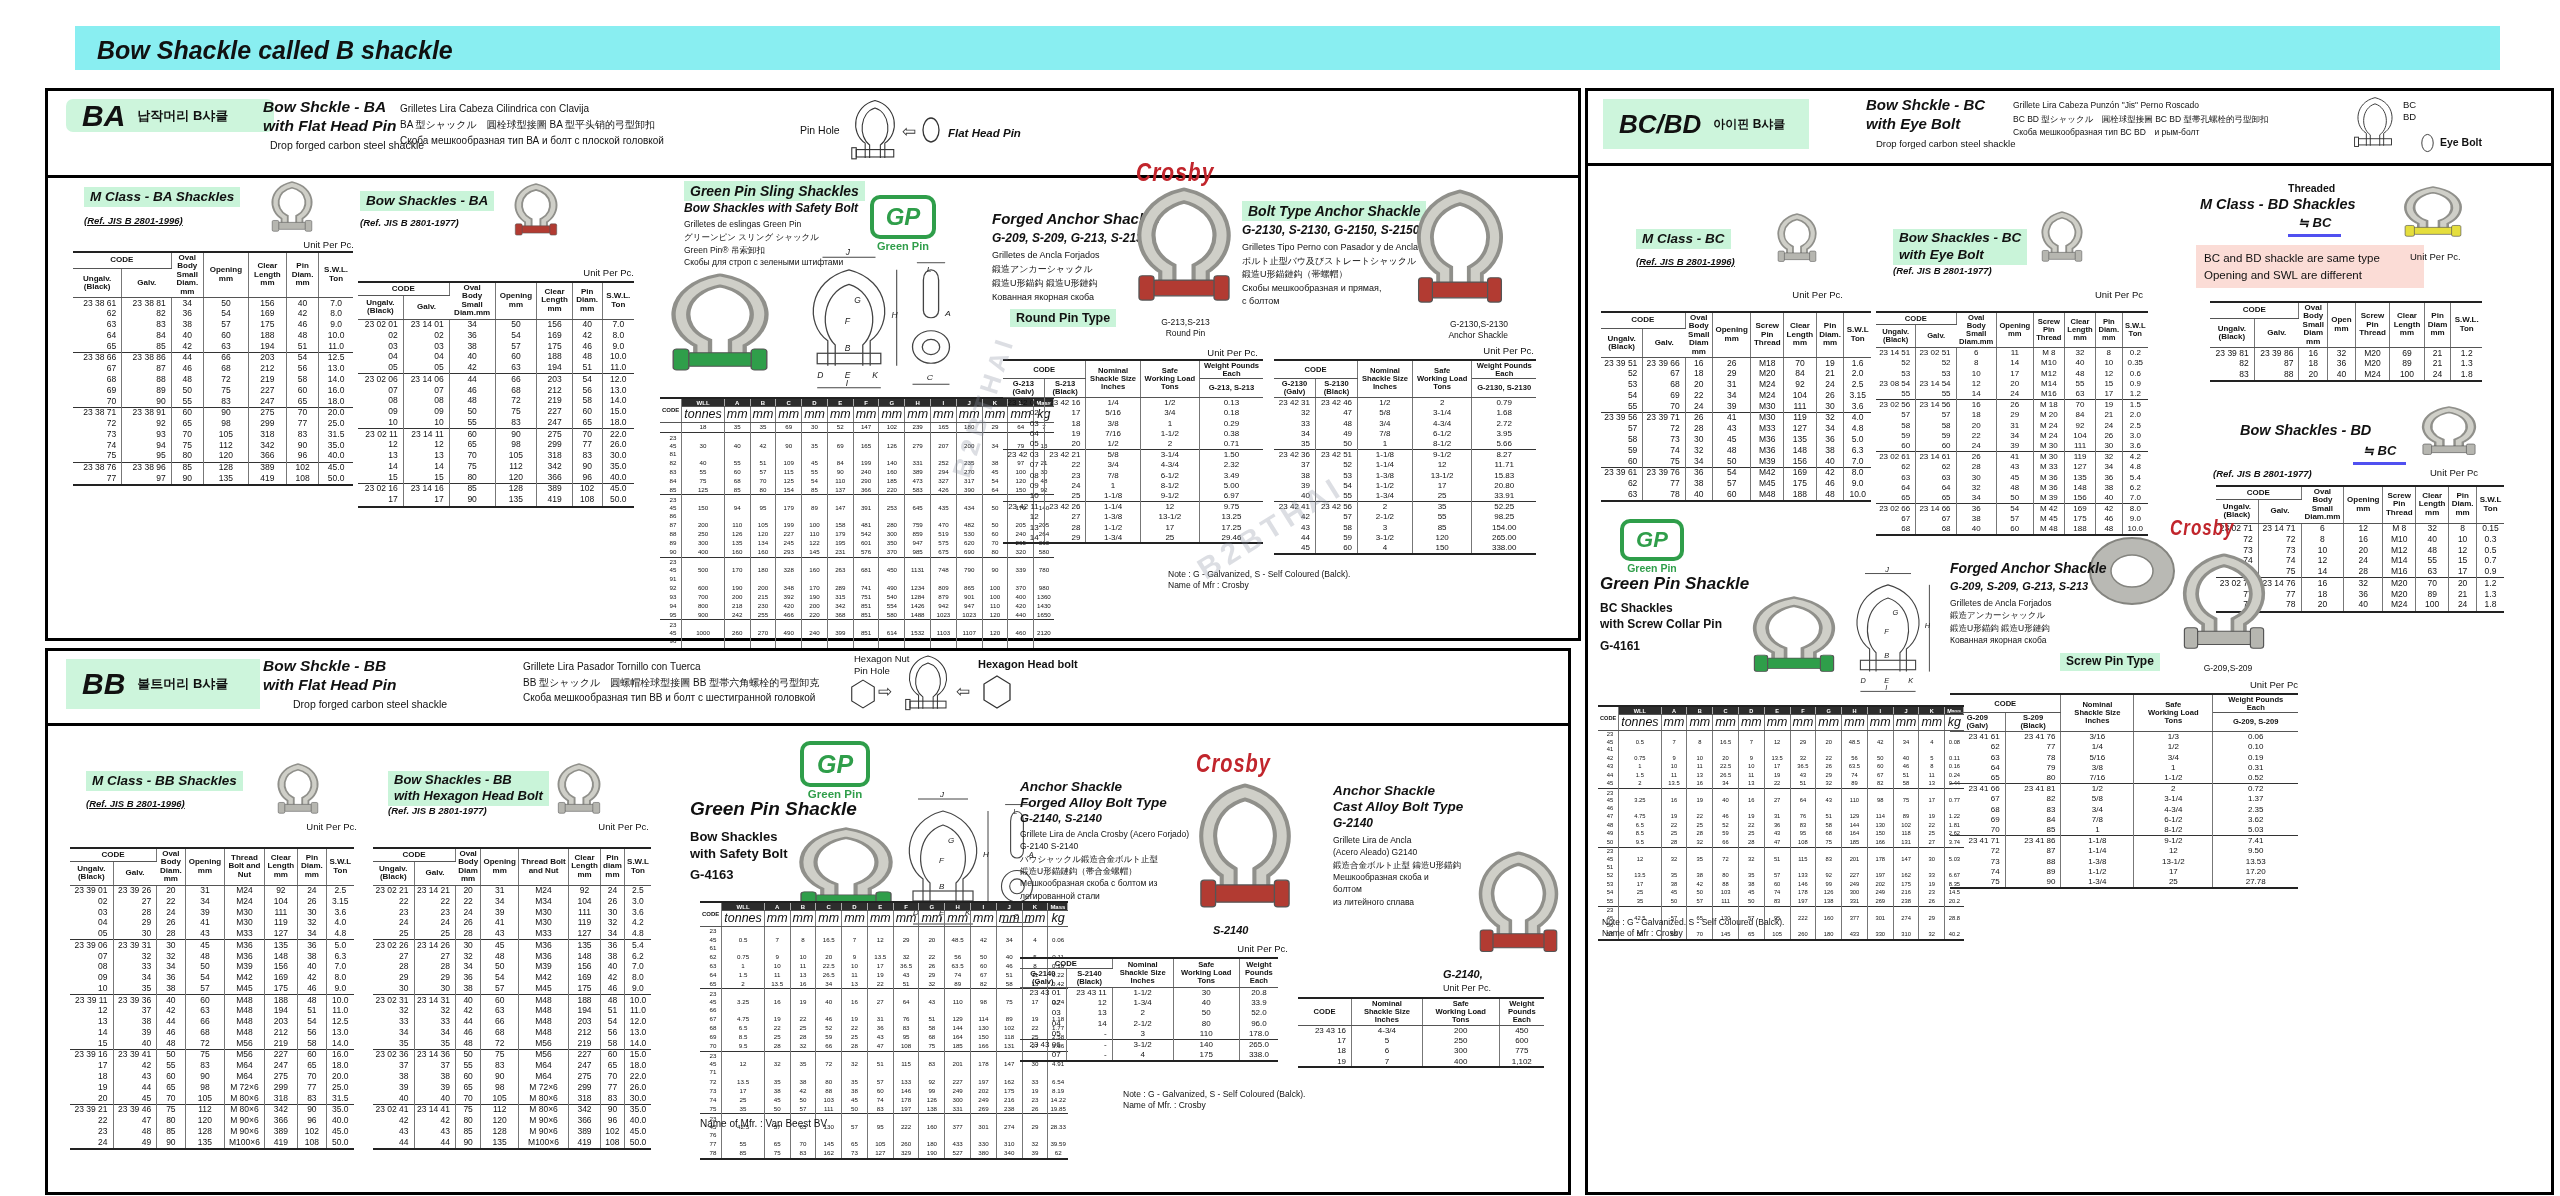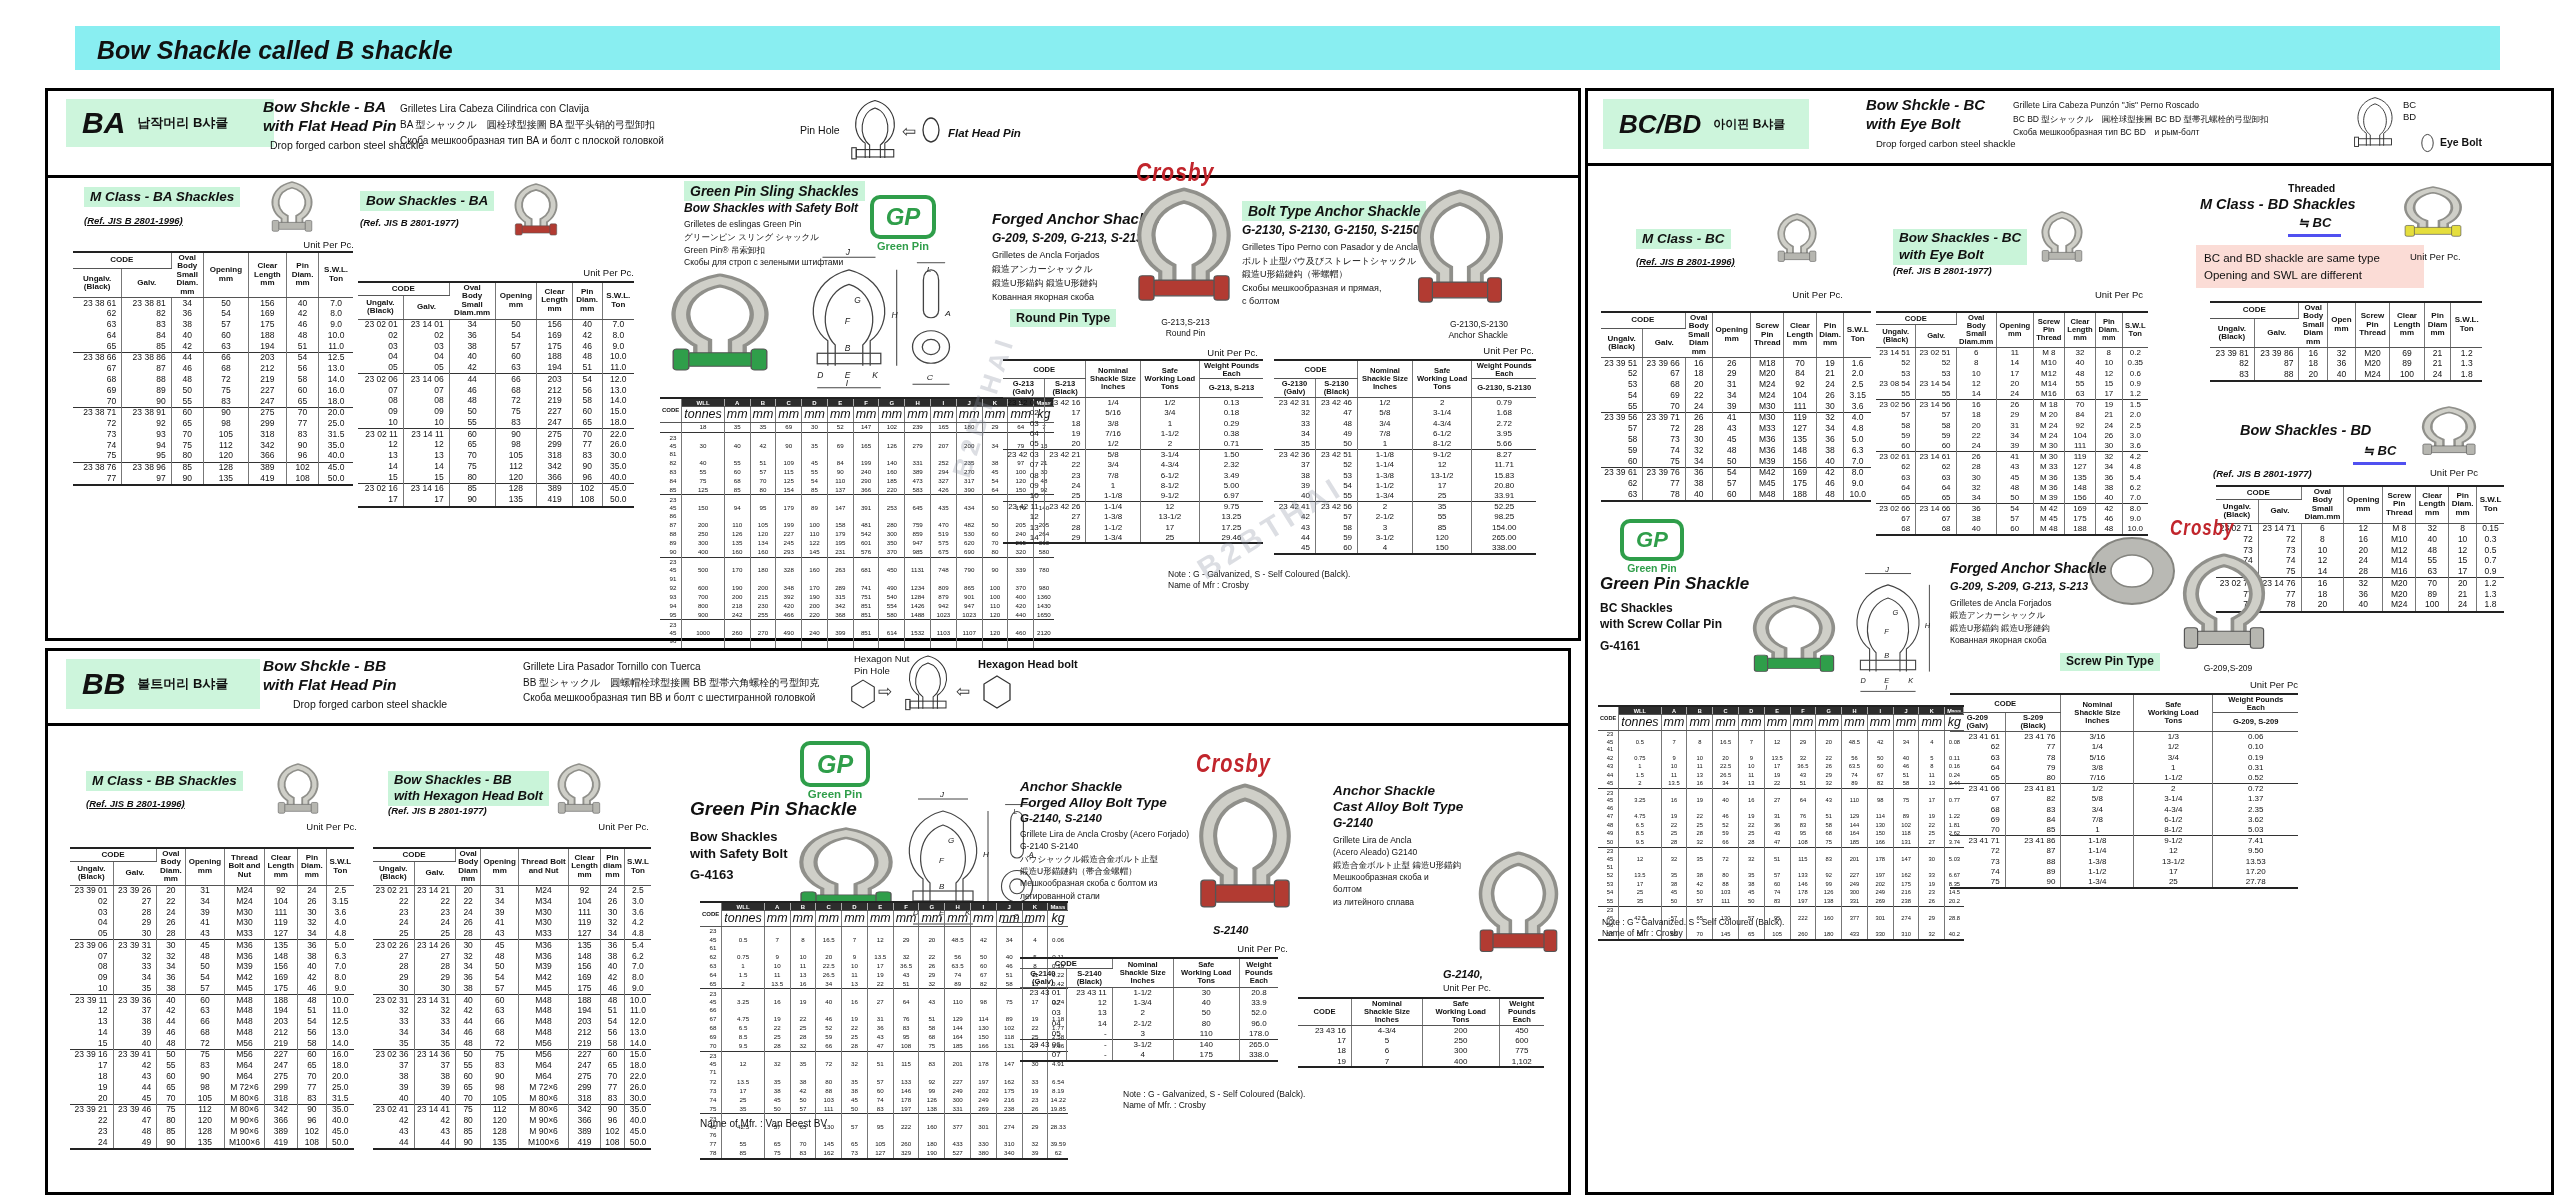--- a/index.html
+++ b/index.html
@@ -47,21 +47,21 @@
 <body>
 
 <div id="page">
 
   <div class="titlebar">
     <div class="tt">Bow Shackle  called B shackle</div>
   </div>
 
   <div class="panel" style="left:45px;top:88px;width:1530px;height:547px;">
     <div class="phead" style="height:84px;"></div>
-    <div class="greenbox" style="left:18px;top:8px;width:192px;height:48px;">
+    <div class="greenbox" style="left:18px;top:8px;width:192px;height:33px;border-radius:7px;">
       <span class="bi" style="font-size:30px;">BA</span>
       <span class="b" style="font-size:13px;">납작머리 B샤클</span>
     </div>
     <div class="t bi" style="left:215px;top:6px;font-size:15.5px;line-height:1.25;">Bow Shckle - BA
 with Flat Head Pin</div>
     <div class="t" style="left:222px;top:48px;font-size:10.5px;">Drop forged carbon steel shackle</div>
     <div class="t" style="left:352px;top:10px;font-size:10px;line-height:1.6;">Grilletes Lira Cabeza Cilindrica con Clavija
 BA 型シャックル　圓栓球型接圖  BA 型平头销的弓型卸扣
 Скоба мешкообразная тип ВА и болт с плоской головкой</div>
     <div class="t" style="left:752px;top:33px;font-size:10.5px;">Pin Hole</div>

